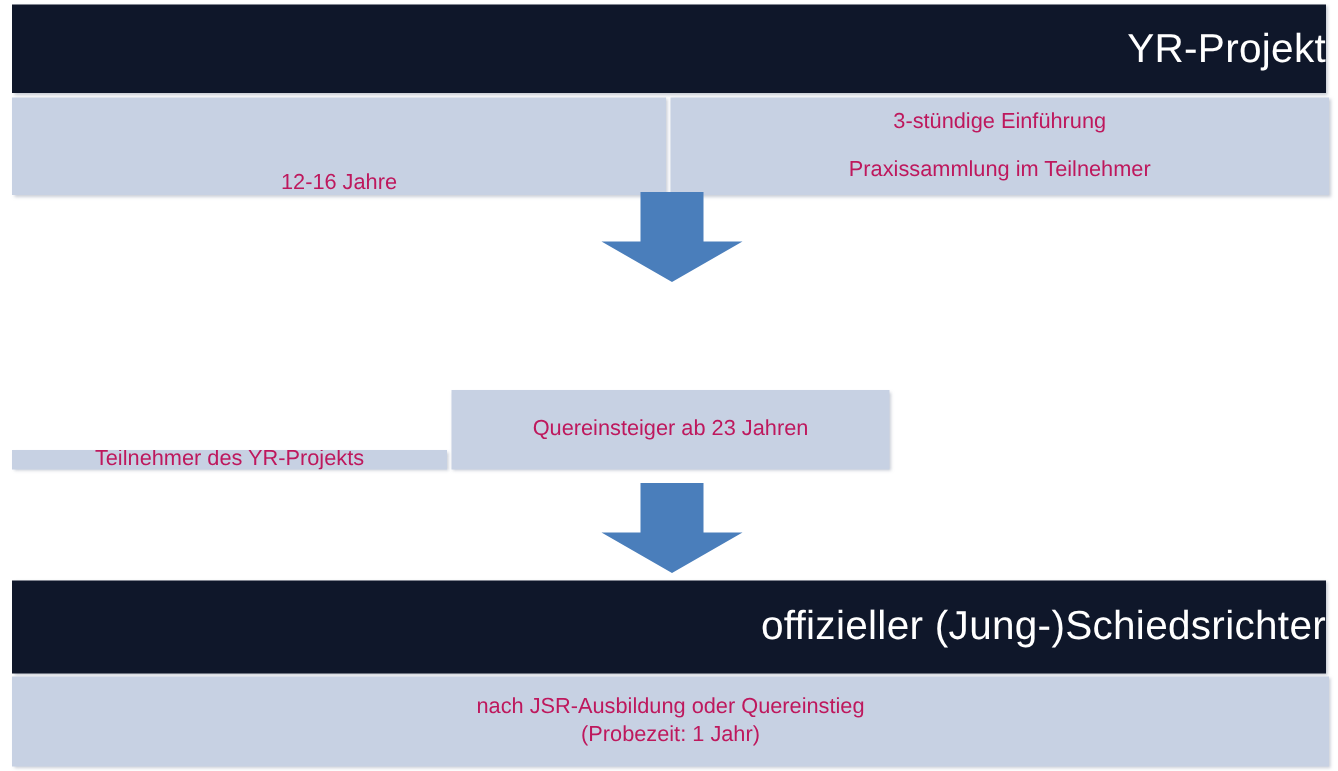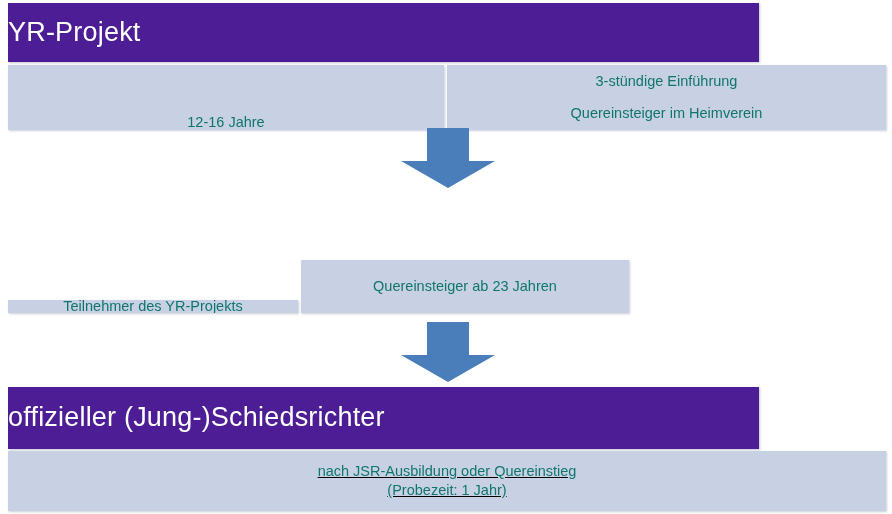--- a/index.html
+++ b/index.html
@@ -26,26 +26,26 @@
   .stage {
     position: absolute;
     left: 8px;
     width: 878px;
   }
 
   .stage-header {
     position: absolute;
     left: 0;
     top: 0;
-    width: 751px;
-    background: #4c1d95;
+    width: 876px;
+    background: #0f172a;
     color: #ffffff;
     display: flex;
     align-items: center;
-    justify-content: flex-start;
+    justify-content: flex-end;
     box-shadow: 1px 1px 2px rgba(120,130,150,0.45);
     box-sizing: border-box;
   }
   .stage-header-label {
     font-size: 27px;
     font-weight: 400;
     letter-spacing: 0.2px;
     line-height: 1.1;
     text-align: center;
     color: #ffffff;
@@ -67,21 +67,21 @@
     justify-content: center;
     box-sizing: border-box;
     box-shadow: 1px 1px 2px rgba(150,158,175,0.5);
     overflow: hidden;
   }
   .band-cell + .band-cell {
     margin-left: 3px;
   }
   .band-line {
     font-size: 14.5px;
-    color: #0f766e;
+    color: #be185d;
     text-align: center;
     line-height: 1.05;
     white-space: nowrap;
   }
   .band-line.spaced + .band-line.spaced {
     margin-top: 17px;
   }
   .band-line.tight + .band-line.tight {
     margin-top: 4px;
   }
@@ -92,26 +92,26 @@
   #stage-1 .stage-band { top: 62px; height: 65px; }
   #stage-1 .cell-a { width: 436px; justify-content: flex-end; }
   #stage-1 .cell-b { width: 439px; }
 
   
   #stage-2 { top: 192px; height: 128px; }
   #stage-2 .stage-header { height: 65px; }
   #stage-2 .stage-band { top: 68px; height: 53px; }
   #stage-2 .cell-a { width: 290px; margin-top: 40px; }
   #stage-2 .cell-b { width: 290px; }
-  #stage-2 .cell-c { width: 328px; }
+  #stage-2 .cell-c { width: 292px; }
 
   
   #stage-3 { top: 387px; height: 124px; }
   #stage-3 .stage-header { height: 62px; }
-  #stage-3 .stage-band { top: 64px; height: 60px; text-decoration: underline; }
+  #stage-3 .stage-band { top: 64px; height: 60px; }
   #stage-3 .cell-full { width: 878px; }
 
   
   .arrow {
     position: absolute;
     left: 400px;
     width: 96px;
     height: 60px;
   }
   #arrow-1 { top: 128px; }
@@ -126,21 +126,21 @@
   <div class="stage" id="stage-1">
     <div class="stage-header">
       <span class="stage-header-label">YR-Projekt</span>
     </div>
     <div class="stage-band">
       <div class="band-cell cell-a">
         <span class="band-line">12-16 Jahre</span>
       </div>
       <div class="band-cell cell-b">
         <span class="band-line spaced">3-stündige Einführung</span>
-        <span class="band-line spaced">Quereinsteiger im Heimverein</span>
+        <span class="band-line spaced">Praxissammlung im Teilnehmer</span>
       </div>
     </div>
   </div>
 
   <div class="arrow" id="arrow-1">
     <svg viewBox="0 0 96 60" xmlns="http://www.w3.org/2000/svg" aria-hidden="true">
       <polygon points="27,0 69,0 69,33 95,33 48,60 1,33 27,33" fill="#4a7ebb"></polygon>
     </svg>
   </div>
 

